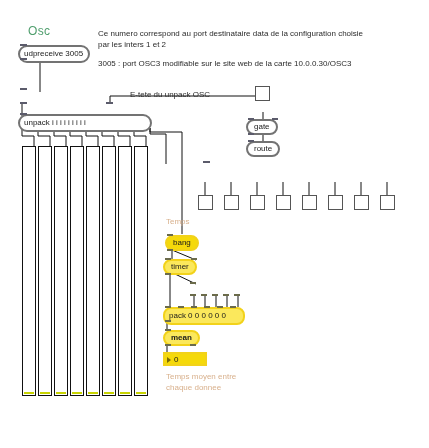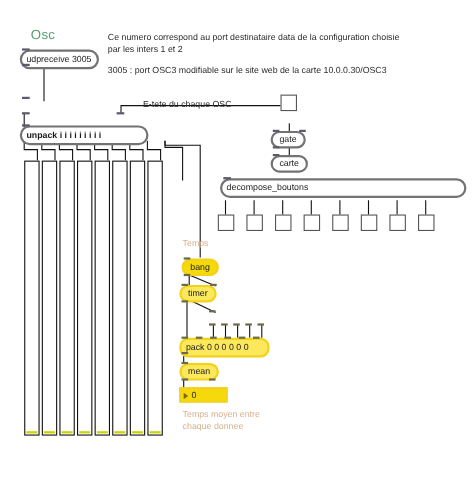--- a/index.html
+++ b/index.html
@@ -145,47 +145,46 @@
     <polyline points="167,341 167,349"></polyline>
   </svg>
 
   <div class="comment title" style="left:28px;top:22px;">Osc</div>
 
   <div class="comment" style="left:98px;top:24px;">Ce numero correspond au port destinataire data de la configuration choisie
 par les inters 1 et 2</div>
 
   <div class="comment" style="left:98px;top:54px;">3005 : port OSC3 modifiable sur le site web de la carte 10.0.0.30/OSC3</div>
 
-  <div class="comment" style="left:130px;top:85px;">E-tete du chaque OSC</div>
+  <div class="comment" style="left:130px;top:85px;">E-tete du unpack OSC</div>
 
   <div class="comment tan" style="left:166px;top:212px;">Temps</div>
 
   <div class="comment tan" style="left:166px;top:367px;">Temps moyen entre
 chaque donnee</div>
 
   <div class="obj" style="left:18px;top:41px;">udpreceive 3005</div>
   <div class="nub" style="left:20px;top:40px;width:7px;"></div>
   <div class="nub" style="left:20px;top:54px;width:7px;"></div>
 
   <div class="nub" style="left:20px;top:84px;width:7px;"></div>
   <div class="nub" style="left:20px;top:98px;width:7px;"></div>
   <div class="nub" style="left:106px;top:98px;width:7px;"></div>
 
-  <div class="obj" style="left:18px;top:110px;width:117px;font-weight:bold;">unpack i i i i i i i i i</div>
+  <div class="obj" style="left:18px;top:110px;width:134px;">unpack i i i i i i i i i</div>
   <div class="nub" style="left:20px;top:109px;width:7px;"></div>
 
   <div class="obj" style="left:246px;top:115px;padding:0 6px;">gate</div>
   <div class="nub" style="left:248px;top:114px;width:6px;"></div>
   <div class="nub" style="left:272px;top:114px;width:6px;"></div>
   <div class="nub" style="left:248px;top:129px;width:6px;"></div>
 
-  <div class="obj" style="left:246px;top:137px;padding:0 6px;">carte</div>
+  <div class="obj" style="left:246px;top:137px;padding:0 6px;">route</div>
   <div class="nub" style="left:248px;top:136px;width:6px;"></div>
 
-  <div class="obj" style="left:200px;top:158px;width:224px;">decompose_boutons</div>
   <div class="nub" style="left:203px;top:157px;width:7px;"></div>
 
   <div class="bng" style="left:255px;top:82px;width:15px;height:15px;"></div>
 
   <div class="obj yellow-solid" style="left:165px;top:231px;padding:0 6px;">bang</div>
   <div class="nub y" style="left:167px;top:230px;width:6px;"></div>
   <div class="nub y" style="left:167px;top:245px;width:6px;"></div>
 
   <div class="obj yellow" style="left:163px;top:255px;padding:0 6px;">timer</div>
   <div class="nub y" style="left:165px;top:254px;width:6px;"></div>
@@ -201,21 +200,21 @@
 
   <div class="obj yellow" style="left:163px;top:303px;width:82px;">pack 0 0 0 0 0 0</div>
   <div class="nub y" style="left:165px;top:302px;width:6px;"></div>
   <div class="nub y" style="left:178px;top:302px;width:6px;"></div>
   <div class="nub y" style="left:191px;top:302px;width:6px;"></div>
   <div class="nub y" style="left:204px;top:302px;width:6px;"></div>
   <div class="nub y" style="left:217px;top:302px;width:6px;"></div>
   <div class="nub y" style="left:230px;top:302px;width:6px;"></div>
   <div class="nub y" style="left:165px;top:316px;width:6px;"></div>
 
-  <div class="obj yellow" style="left:163px;top:326px;padding:0 6px;">mean</div>
+  <div class="obj yellow" style="left:163px;top:326px;padding:0 6px;font-weight:bold;">mean</div>
   <div class="nub y" style="left:165px;top:325px;width:6px;"></div>
   <div class="nub y" style="left:165px;top:340px;width:6px;"></div>
   <div class="nub y" style="left:190px;top:340px;width:6px;"></div>
 
   <div class="nbx" style="left:163px;top:348px;width:44px;height:14px;">0</div>
 
   <div id="slider-bank">
       <div class="vsl" style="left: 22px; top: 142px; width: 14px; height: 250px;">
         <div class="knob"></div>
       </div>

